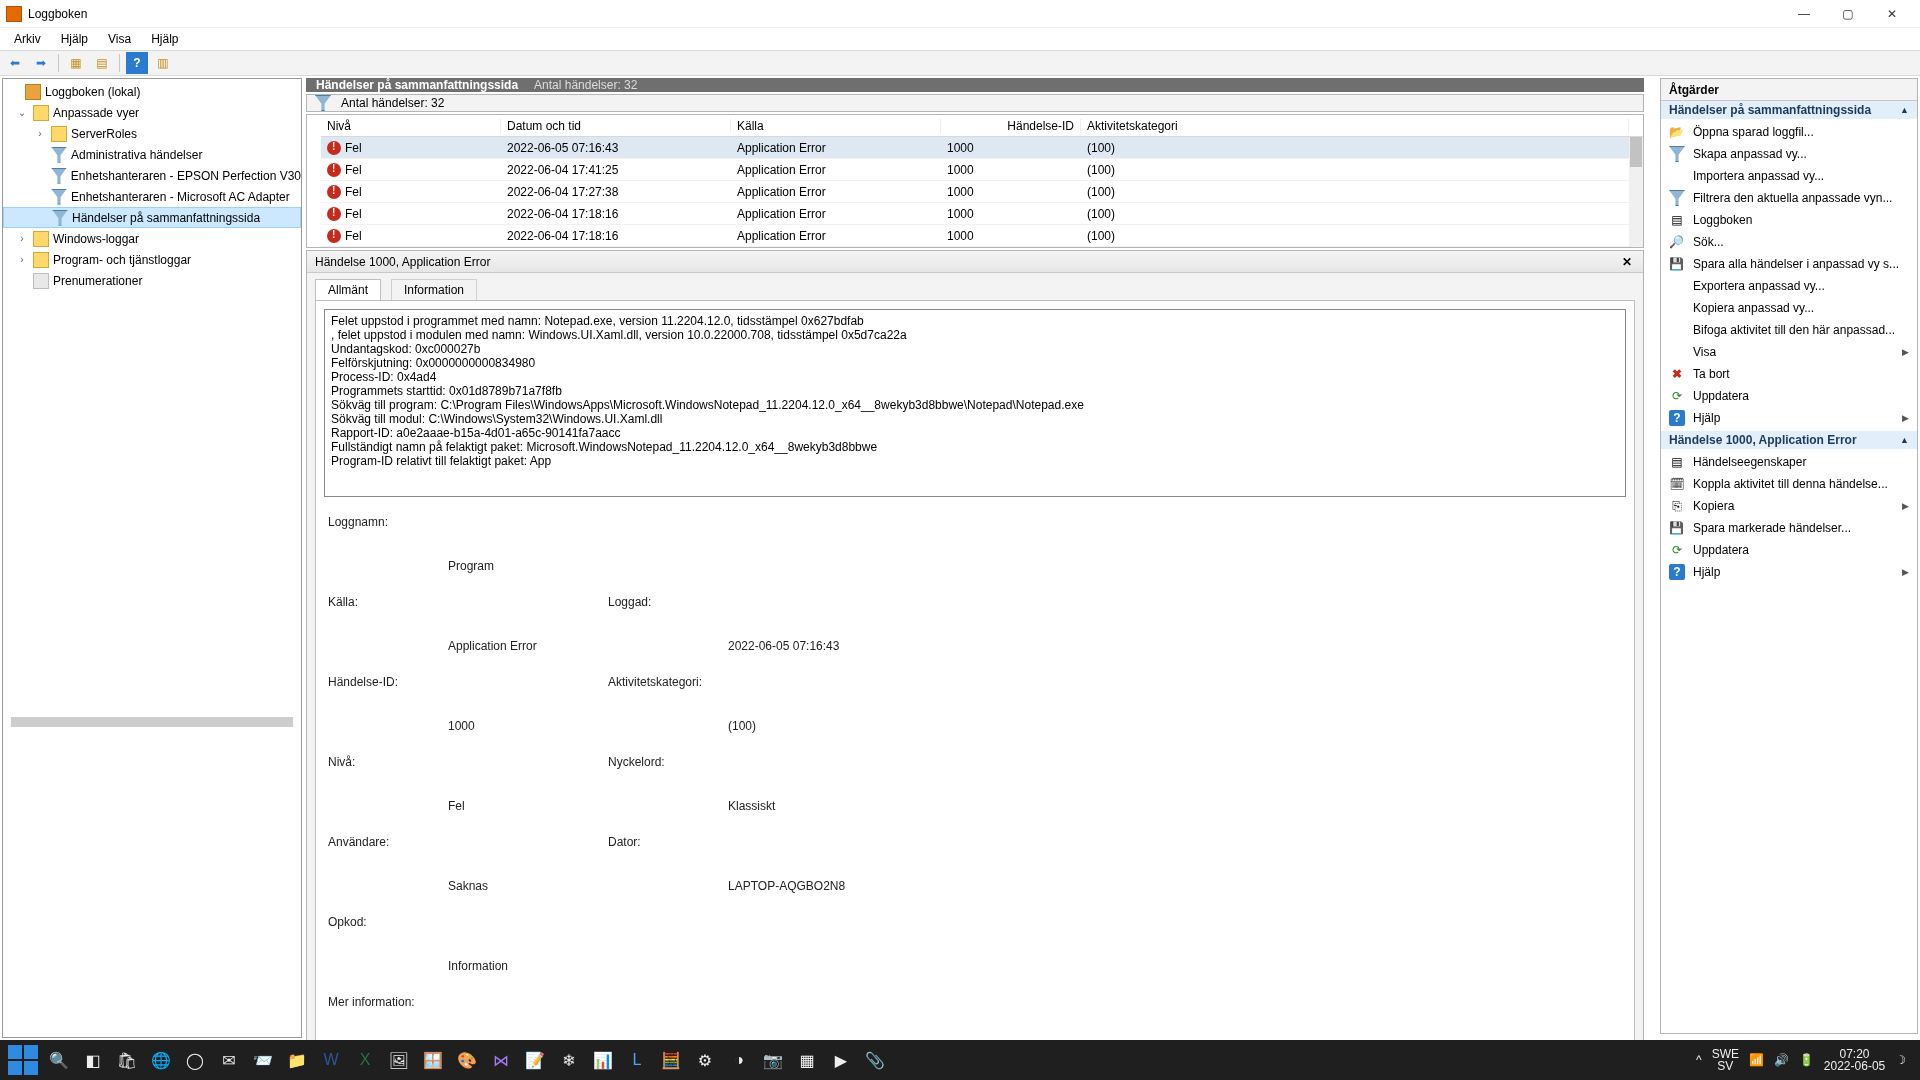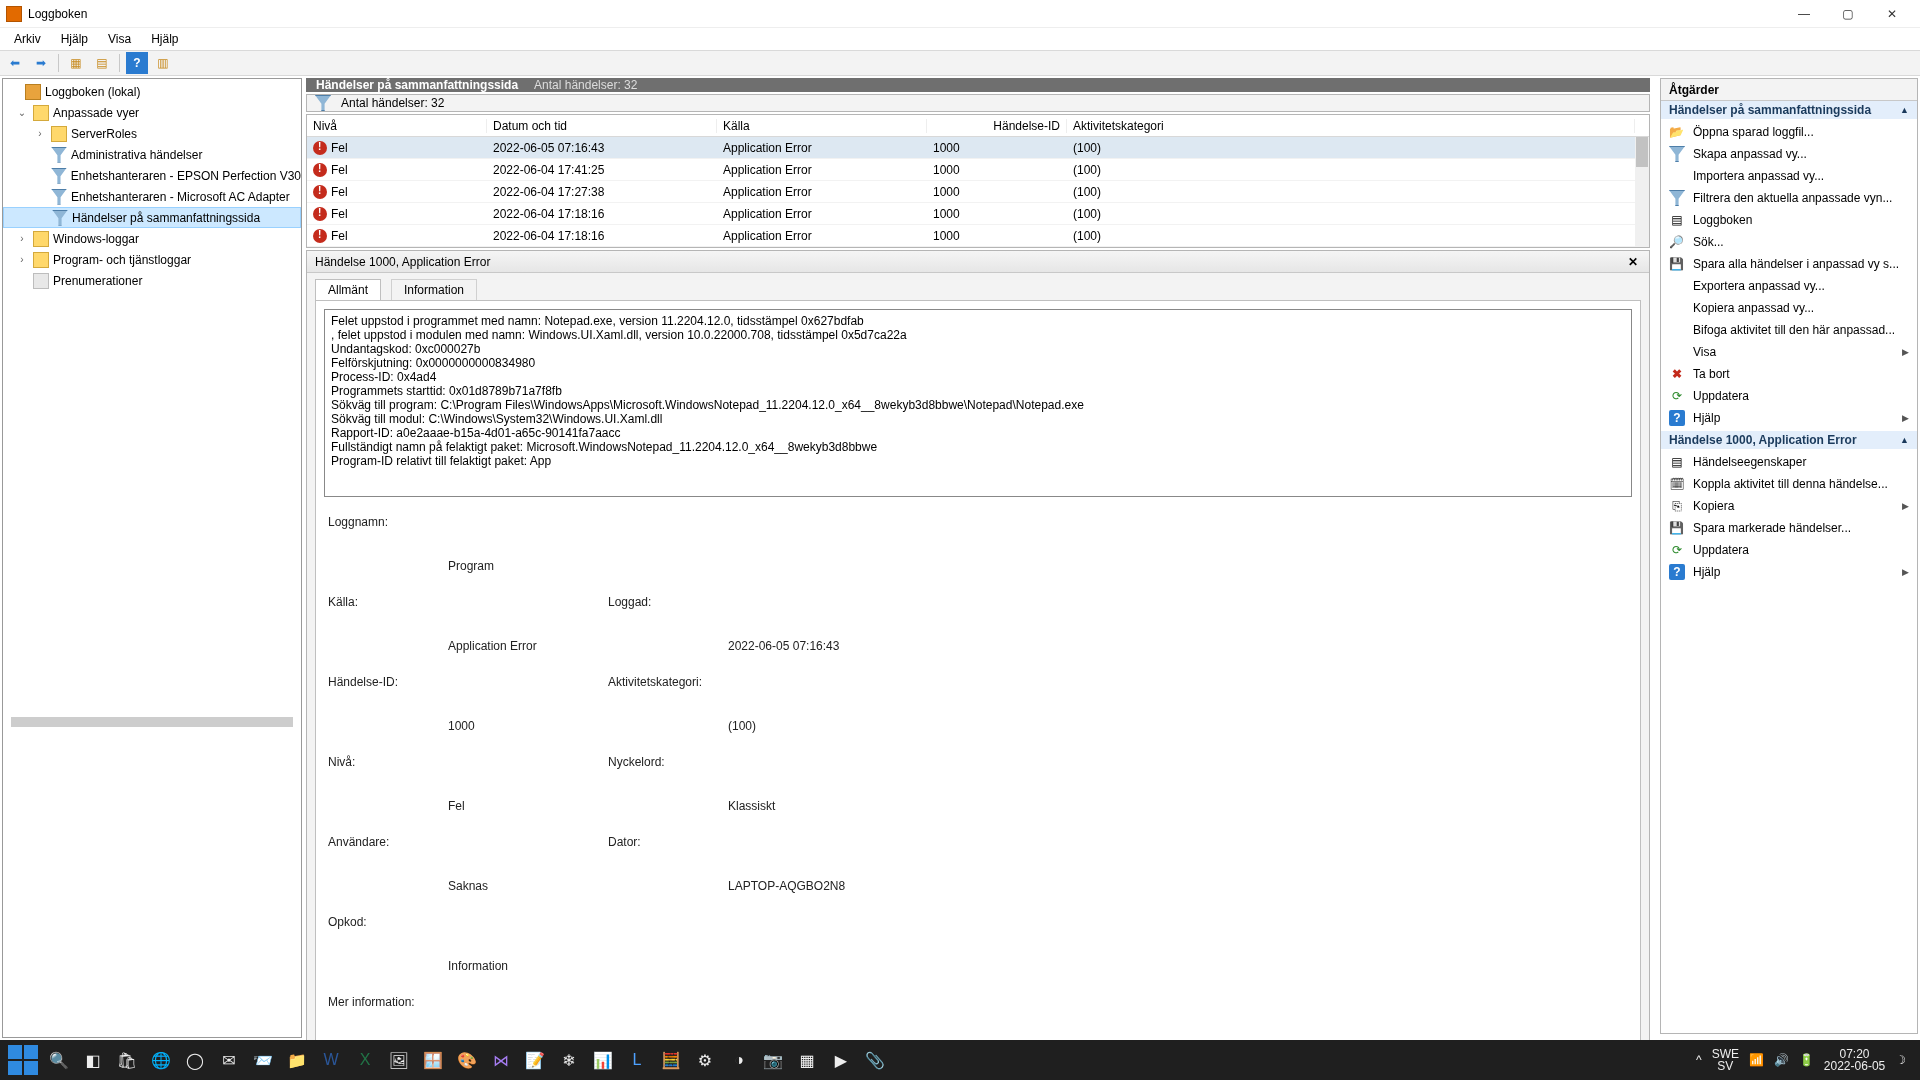--- a/index.html
+++ b/index.html
@@ -32,21 +32,21 @@
 .tree-scroll { height: 10px; background: #cdcdcd; margin: 6px 8px 4px 8px; }
 
 .center { flex: 1; display: flex; flex-direction: column; margin: 2px; gap: 2px; }
 .cap { height: 24px; background: #6f6f6f; color: #fff; display: flex; align-items: center; padding: 0 10px; gap: 16px; font-size: 13px; }
 .cap .sub { color: #ddd; }
 
 .filterbar { height: 26px; background: #f3f3f3; border: 1px solid #b5b5b5; display: flex; align-items: center; padding: 0 8px; gap: 10px; }
 .filterbar .fico { width: 16px; height: 16px; }
 .filterbar .ftxt { font-size: 12px; }
 
-.grid { border: 1px solid #b5b5b5; background: #fff; display: flex; flex-direction: column; position: relative; }
+.grid { border: 1px solid #b5b5b5; background: #fff; display: flex; flex-direction: column; position: relative; padding-left: 14px; }
 .grid-head, .grid-row { display: grid; grid-template-columns: 180px 230px 210px 140px 1fr 14px; align-items: center; height: 22px; }
 .grid-head { background: #fff; border-bottom: 1px solid #d8d8d8; font-weight: 400; }
 .grid-head .gh { padding: 0 6px; border-right: 1px solid #eee; }
 .grid-row { border-bottom: 1px solid #f2f2f2; }
 .grid-row.sel { background: #dde8f2; }
 .grid-row .cell { padding: 0 6px; display: flex; align-items: center; gap: 4px; }
 .err-ico { width: 14px; height: 14px; border-radius: 50%; background: #c42b1c; position: relative; }
 .err-ico::before { content: "!"; color: #fff; font-weight: bold; font-size: 10px; position: absolute; left: 5px; top: 0; }
 .col-eid { text-align: right; padding-right: 8px; }
 .grid-vtrack { position: absolute; right: 0; top: 22px; bottom: 0; width: 14px; background: #f0f0f0; }
@@ -58,21 +58,21 @@
 .detail-tabs { display: flex; padding: 6px 8px 0 8px; gap: 10px; background: #f3f3f3; }
 .dtab { padding: 3px 12px; background: #fff; border: 1px solid #bfbfbf; border-bottom: none; }
 .dtab.inactive { background: #f3f3f3; border-color: #d0d0d0; }
 .detail-body { margin: 0 8px 8px 8px; border: 1px solid #bfbfbf; background: #fff; flex: 1; display: flex; flex-direction: column; }
 .msgbox { margin: 8px; border: 1px solid #888; background: #fff; height: 188px; padding: 4px 6px; overflow: hidden; white-space: pre-line; font-size: 12px; line-height: 14px; }
 .props { display: grid; grid-template-columns: 120px 160px 120px 200px; row-gap: 22px; padding: 10px 12px 14px 12px; font-size: 12px; }
 .props .k { color: #222; }
 .props .v { color: #222; margin-top: 44px; }
 .props a { color: #3b82f6; text-decoration: underline; }
 
-.actions { width: 258px; min-width: 258px; margin: 2px 2px 6px 8px; border: 1px solid #b5b5b5; background: #fff; display: flex; flex-direction: column; }
+.actions { width: 258px; min-width: 258px; margin: 2px 2px 6px 14px; border: 1px solid #b5b5b5; background: #fff; display: flex; flex-direction: column; }
 .actions-title { height: 22px; background: #f3f3f3; border-bottom: 1px solid #c8c8c8; padding: 0 8px; display: flex; align-items: center; font-weight: 600; }
 .act-group-head { background: #e3eefb; padding: 2px 8px; display: flex; align-items: center; justify-content: space-between; font-size: 12px; font-weight: 600; color: #1a3a5c; }
 .act-group-head .tri { font-size: 9px; }
 .act-body { padding: 2px 0; }
 .act-item { display: flex; align-items: center; height: 22px; padding: 0 8px; gap: 8px; }
 .act-ico { width: 16px; height: 16px; display: inline-flex; align-items: center; justify-content: center; font-size: 12px; }
 .act-arrow { margin-left: auto; font-size: 9px; color: #555; }
 
 .taskbar { position: absolute; bottom: 0; left: 0; right: 0; height: 40px; background: #1f1f1f; display: flex; align-items: center; padding: 0 8px; color: #eee; font-size: 11px; }
 .taskbar .start { width: 30px; height: 30px; display: grid; grid-template-columns: 1fr 1fr; grid-template-rows: 1fr 1fr; gap: 2px; margin-right: 4px; }

